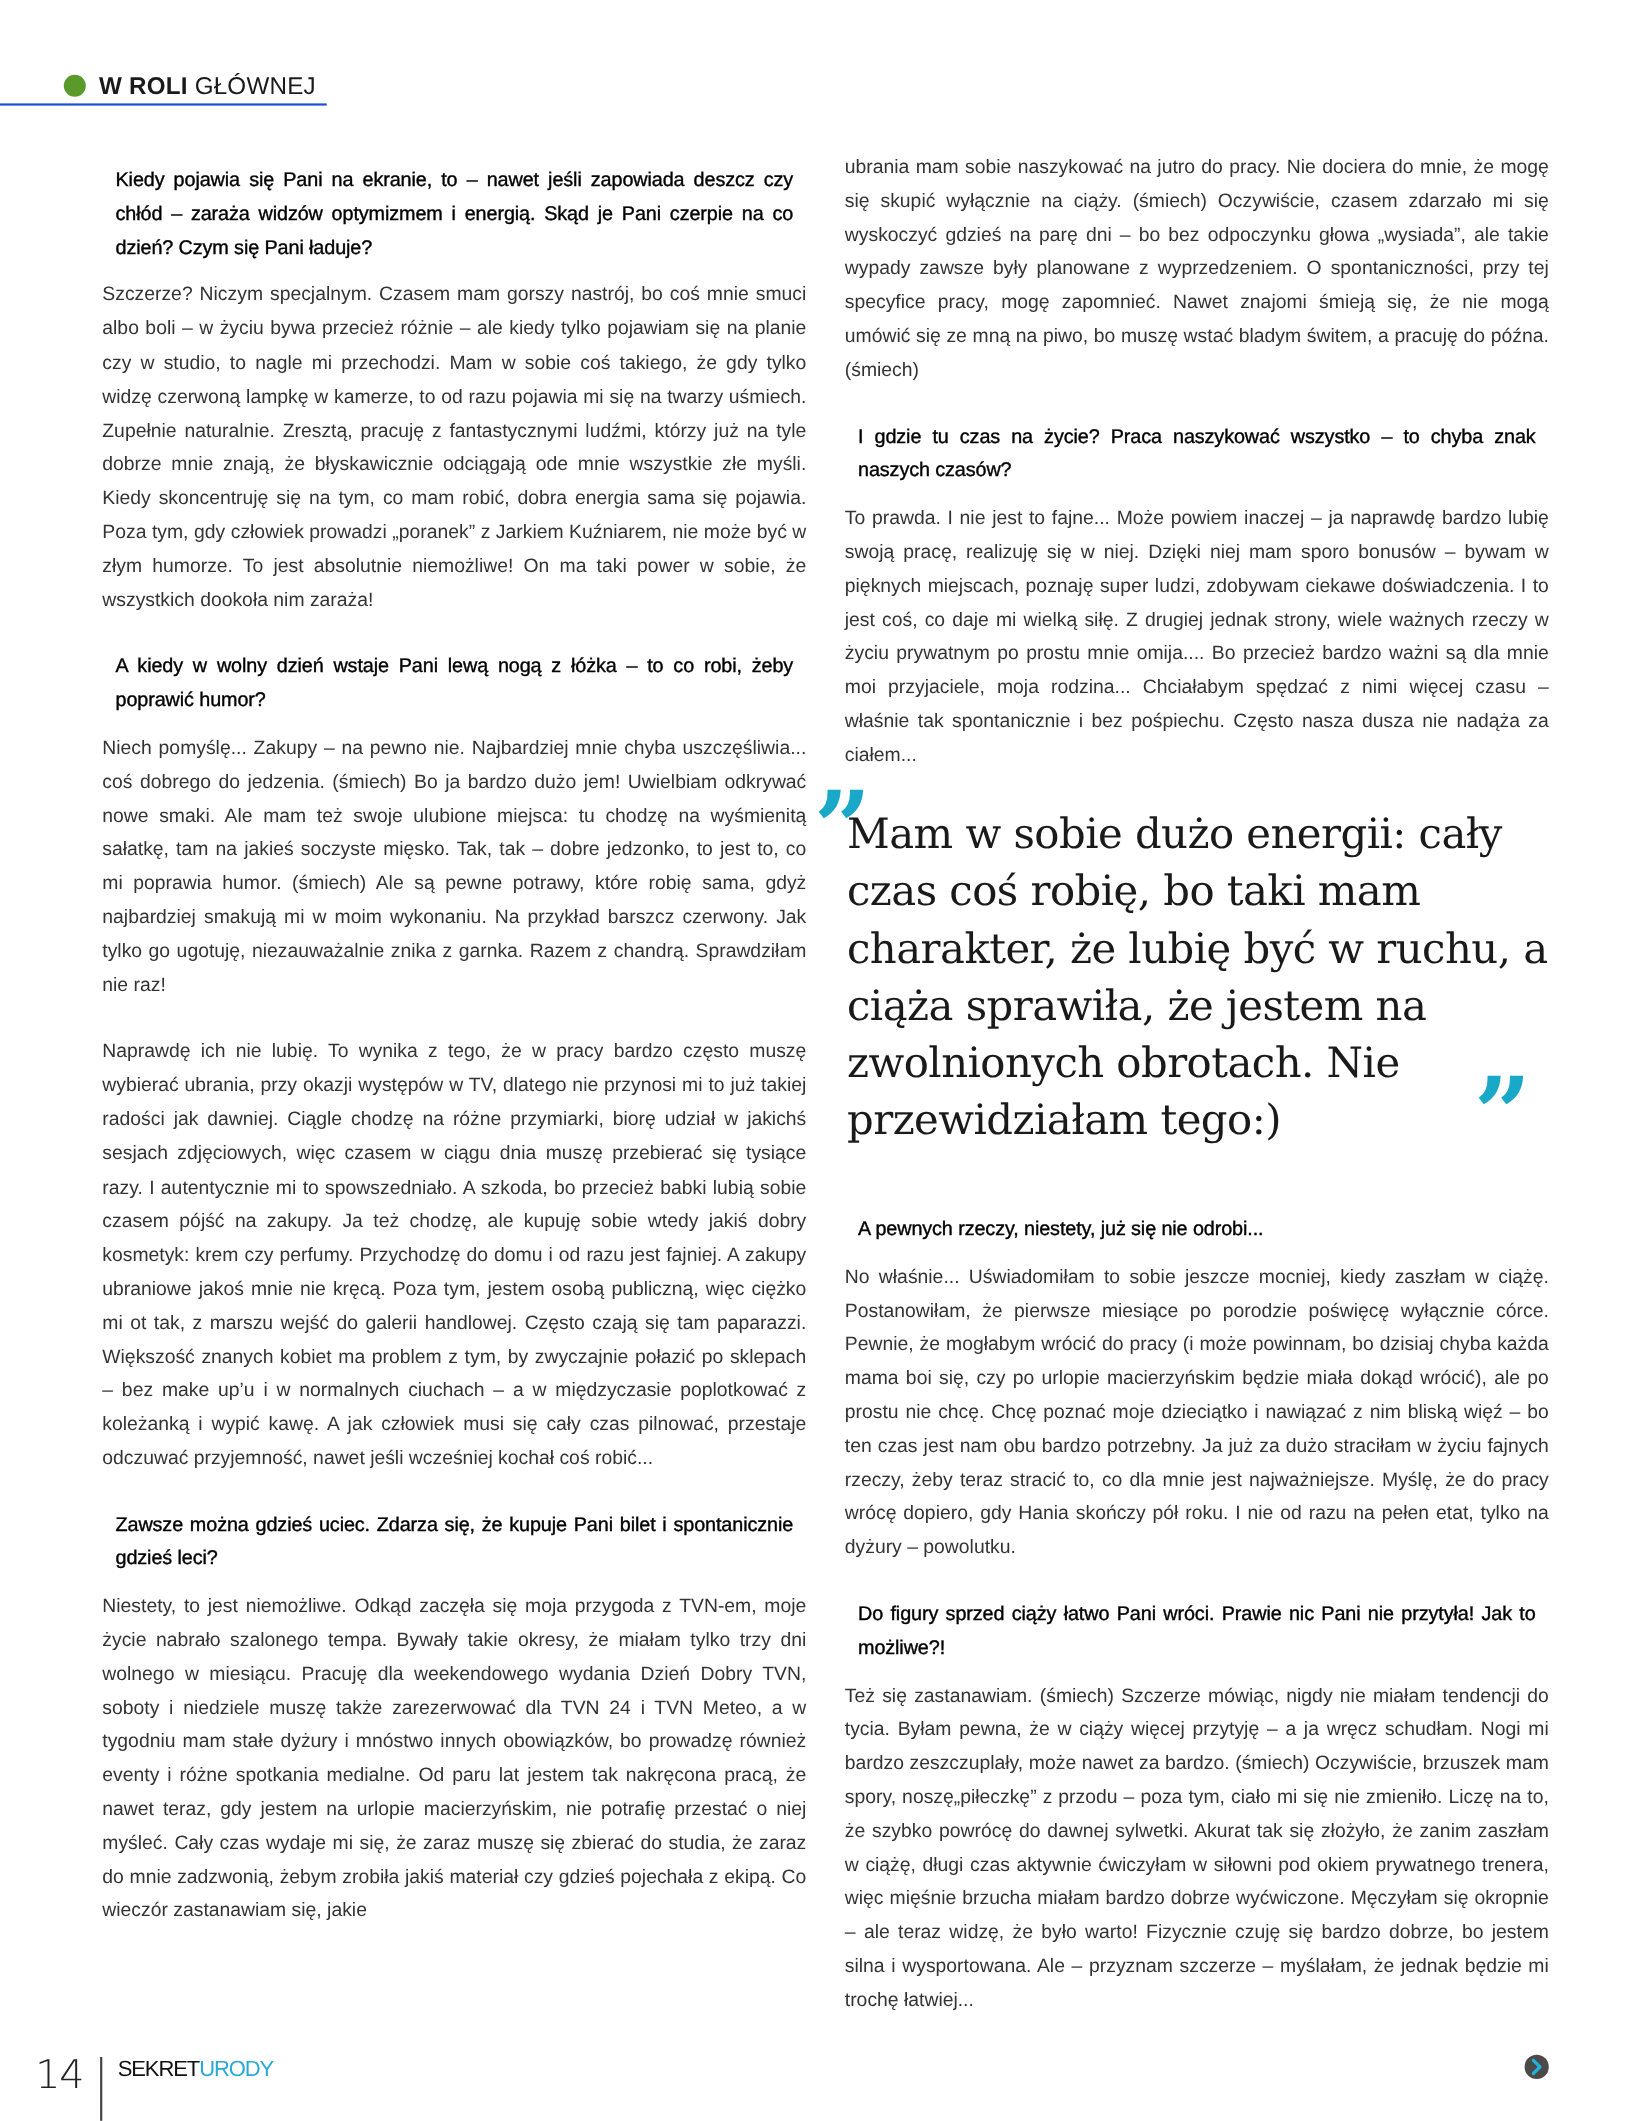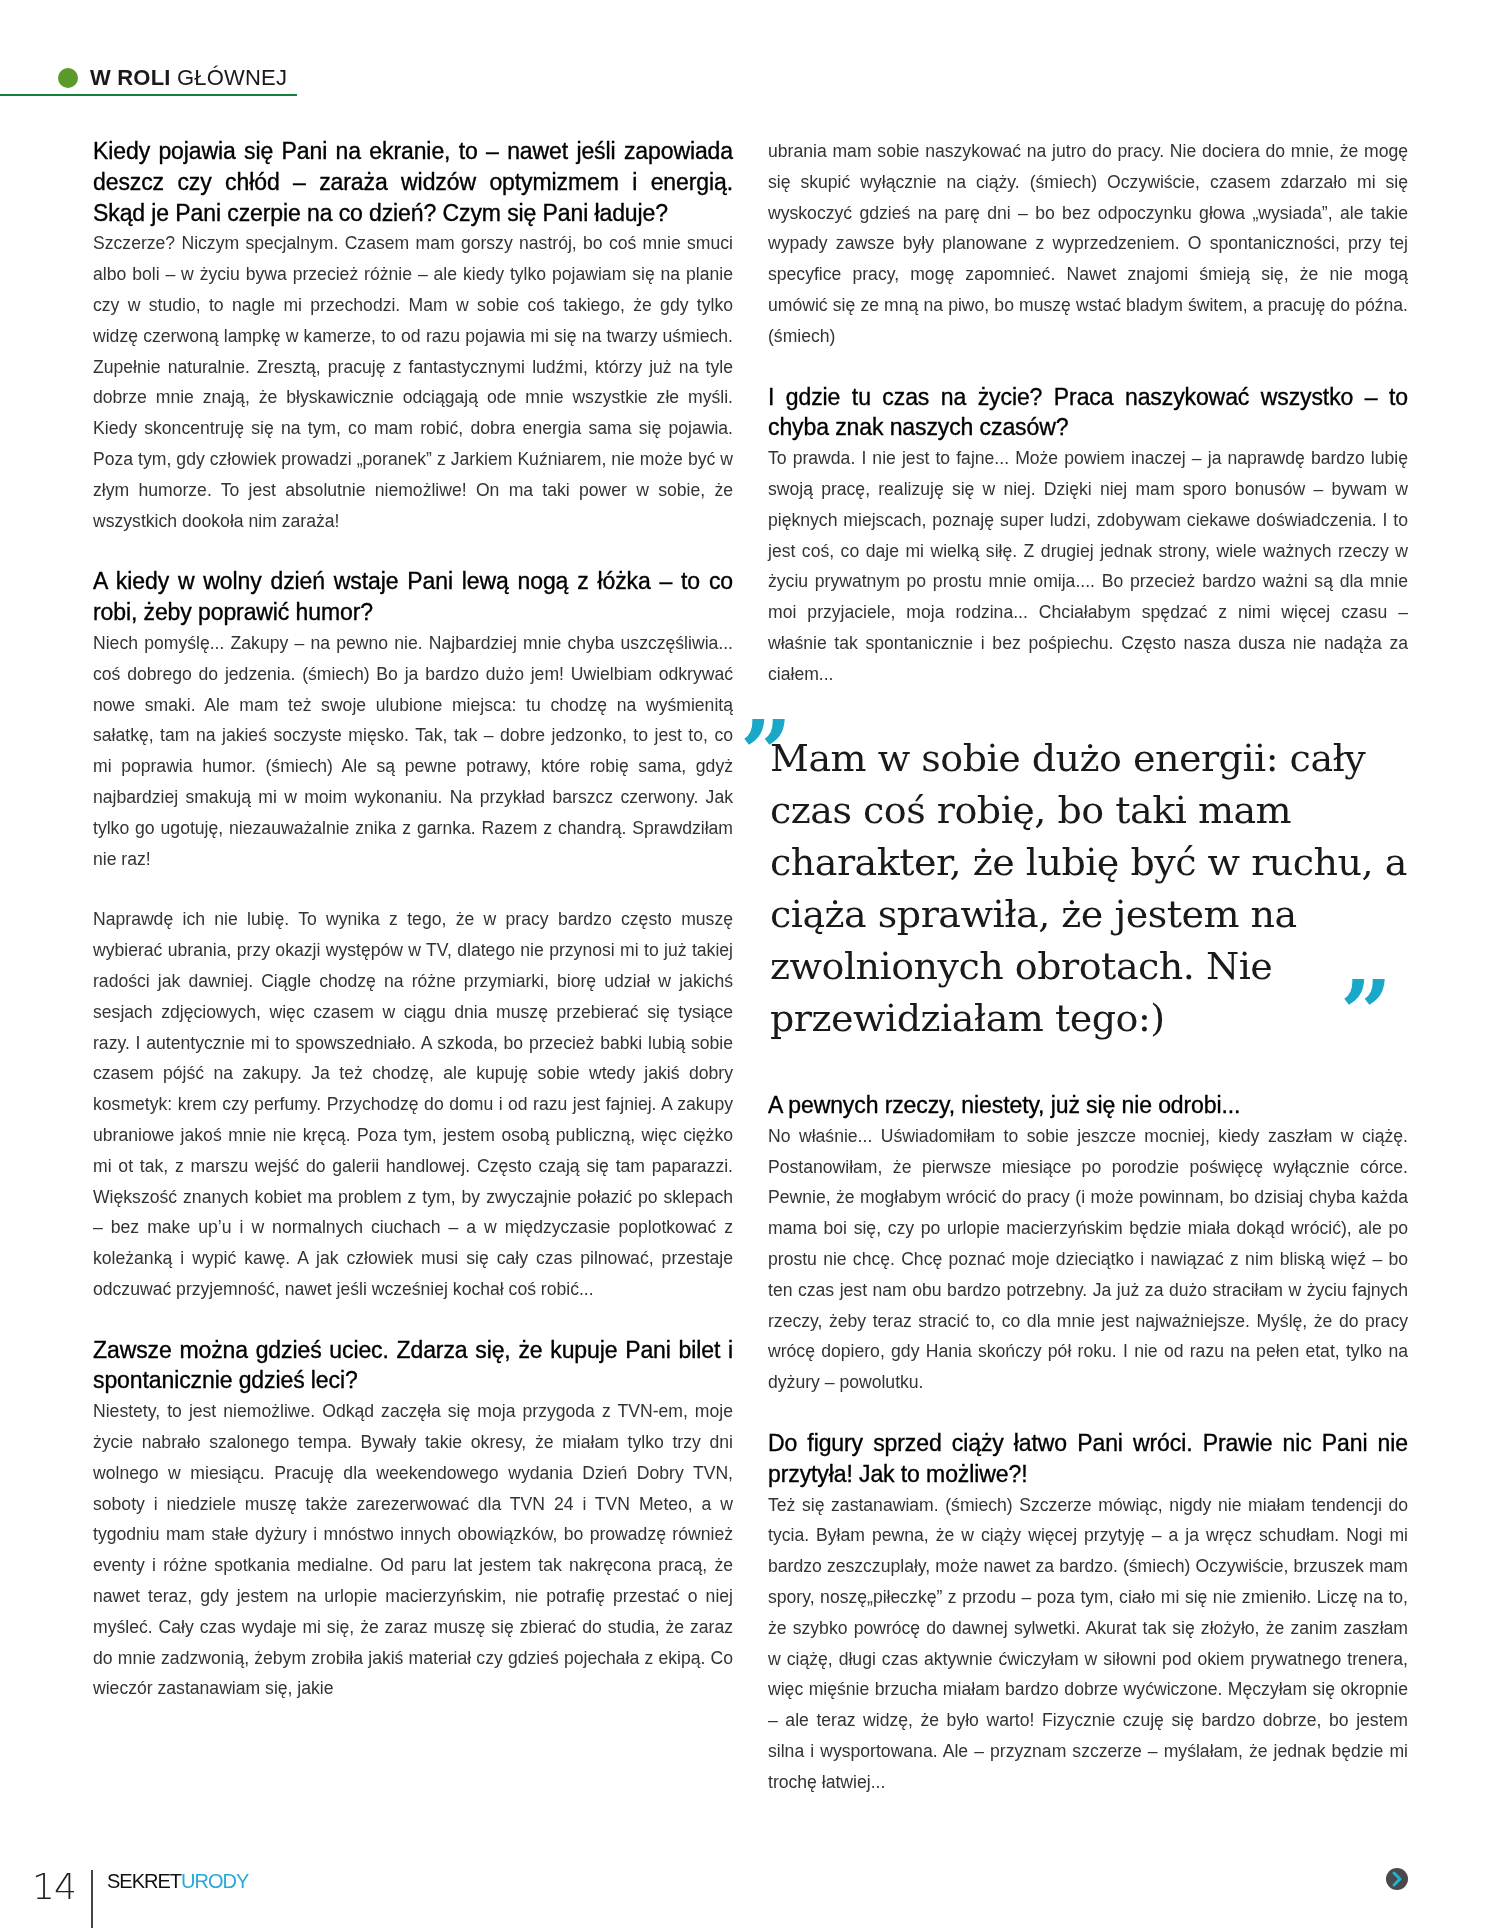--- a/index.html
+++ b/index.html
@@ -1,30 +1,30 @@
 <!DOCTYPE html>
 <html><head>
 <meta charset="utf-8">
 <style>
   html, body { margin: 0; padding: 0; background: #ffffff; }
   body { width: 1500px; height: 1928px; position: relative; overflow: hidden; font-family: "Liberation Sans", sans-serif; color: #1a1a1a; }
 
   
-  .section-header { position: absolute; left: 0; top: 62px; width: 297px; height: 32px; border-bottom: 2px solid #15803d; }
+  .section-header { position: absolute; left: 0; top: 62px; width: 297px; height: 32px; border-bottom: 2px solid #1d4ed8; }
   .section-dot { position: absolute; left: 58px; top: 6px; width: 20px; height: 20px; border-radius: 50%; background: #5a9a2a; }
   .section-title { position: absolute; left: 90px; top: 3px; font-size: 22px; letter-spacing: 0.2px; white-space: nowrap; }
   .section-title .bold { font-weight: bold; }
   .section-title .light { font-weight: normal; }
 
   
   .col { position: absolute; top: 136px; width: 640px; font-family: "Liberation Sans", sans-serif; font-size: 17.6px; line-height: 30.8px; color: #2a2a2a; }
   .col-left { left: 93px; }
   .col-right { left: 768px; width: 640px; }
   .qa { margin: 0 0 30px 0; }
-  .question { font-weight: normal; color: #000; margin: 0; text-align: justify; font-size: 23px; letter-spacing: -0.1px; -webkit-text-stroke: 0.35px #000; }
+  .question { font-weight: normal; color: #000; margin: 12px; text-align: justify; font-size: 18px; letter-spacing: -0.1px; -webkit-text-stroke: 0.35px #000; }
   .answer { margin: 0; text-align: justify; color: #333; }
 
   
   .pullquote { position: absolute; left: 740px; top: 722px; width: 680px; height: 320px; }
   .pq-open { position: absolute; left: 0; top: -14px; font-family: "DejaVu Serif", serif; font-weight: bold; font-size: 90px; line-height: 90px; color: #1aa8c9; }
   .pq-text { position: absolute; left: 30px; top: 10px; width: 640px; font-family: "DejaVu Serif", serif; font-size: 38px; line-height: 52px; color: #1a1a1a; font-weight: normal; letter-spacing: -0.5px; }
   .pq-close { position: absolute; left: 600px; top: 246px; font-family: "DejaVu Serif", serif; font-weight: bold; font-size: 90px; line-height: 90px; color: #1aa8c9; }
 
   
   .page-number { position: absolute; left: 32px; top: 1866px; font-family: "DejaVu Sans", sans-serif; font-weight: 200; font-size: 36px; color: #222; letter-spacing: -1px; }

